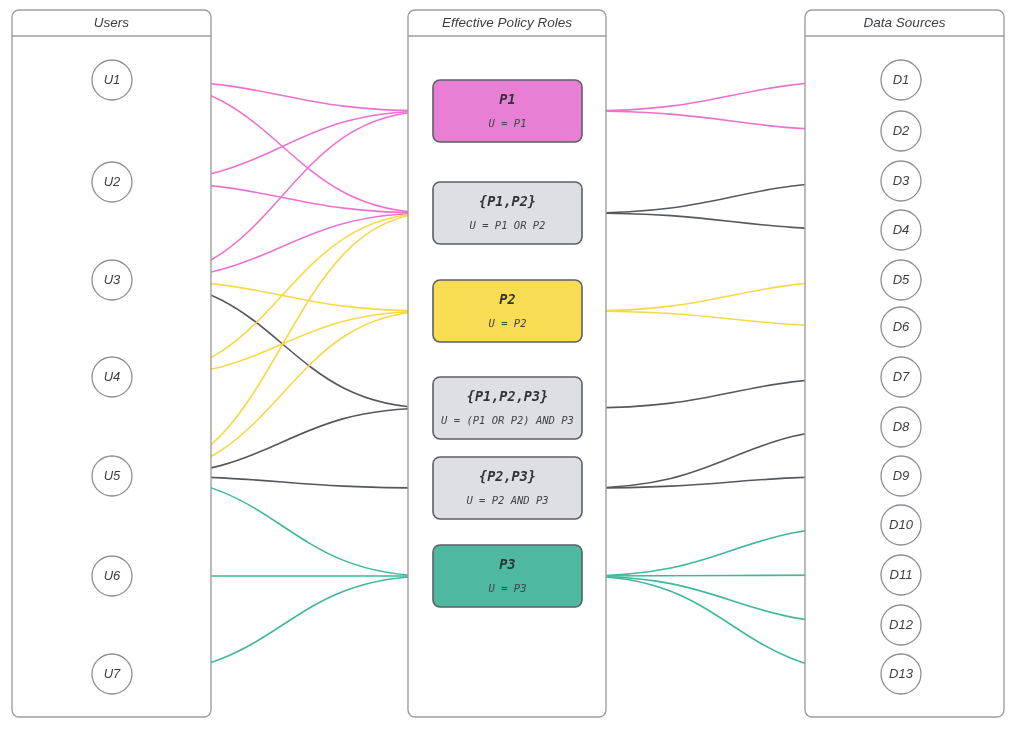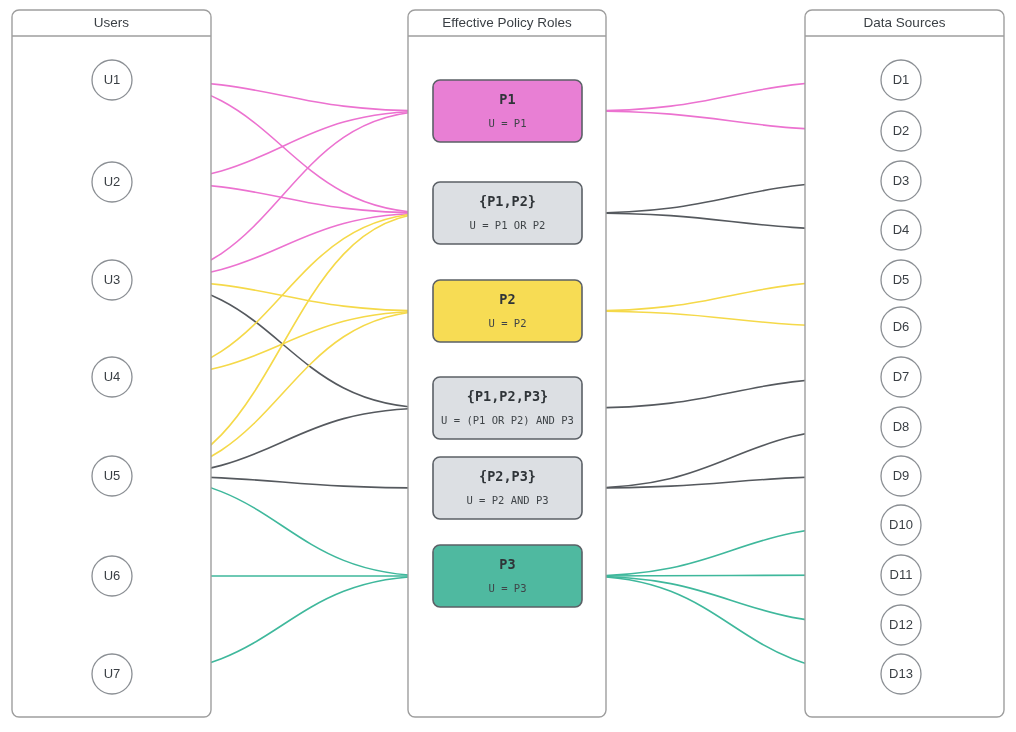--- a/index.html
+++ b/index.html
@@ -2,21 +2,21 @@
 <html><head>
 <meta charset="utf-8">
 <title>Effective Policy Roles Diagram</title>
 <style>
   html,body{margin:0;padding:0;background:#ffffff;}
   body{
     width:1016px;height:732px;overflow:hidden;
     font-family:"Liberation Sans","DejaVu Sans",sans-serif;
     -webkit-font-smoothing:antialiased;
   }
-  #stage{position:relative;width:1016px;height:732px;}
+  #stage{position:relative;width:1016px;height:732px;font-style:italic;}
   svg#diagram{position:absolute;left:0;top:0;width:1016px;height:732px;display:block;}
 
   .panel-rect{fill:#ffffff;stroke:#9e9e9e;stroke-width:1.4;}
   .panel-divider{stroke:#9e9e9e;stroke-width:1.4;}
   .panel-title{
     font-family:"Liberation Sans","DejaVu Sans",sans-serif;
     font-size:13.5px;fill:#3a3f44;text-anchor:middle;
   }
 
   .node-circle{fill:#ffffff;stroke:#8b8f94;stroke-width:1.3;}

